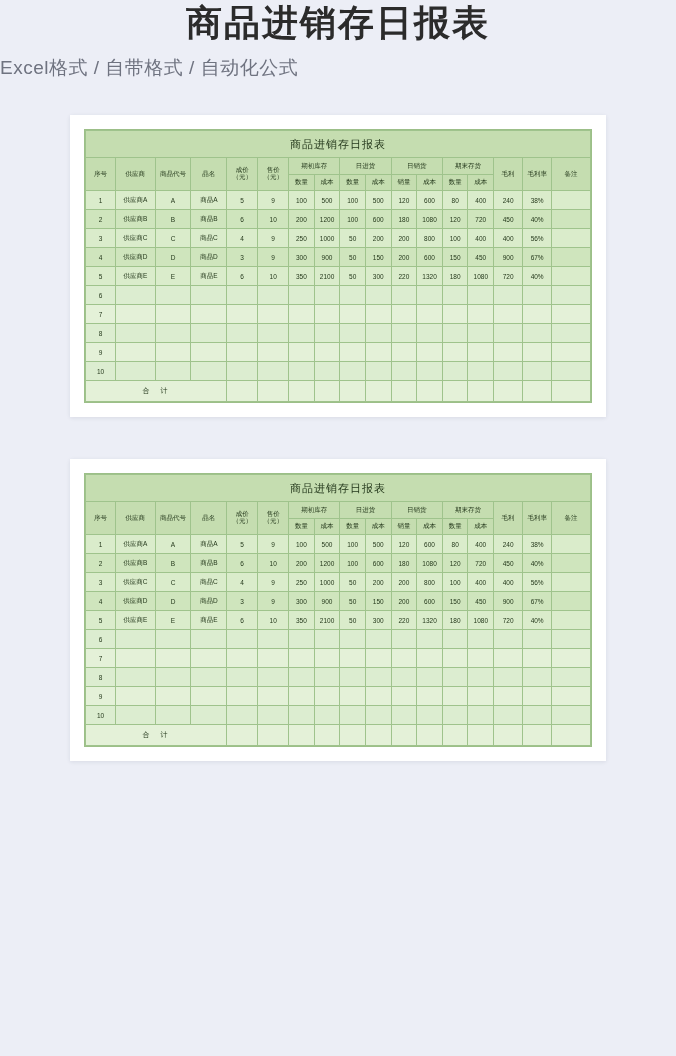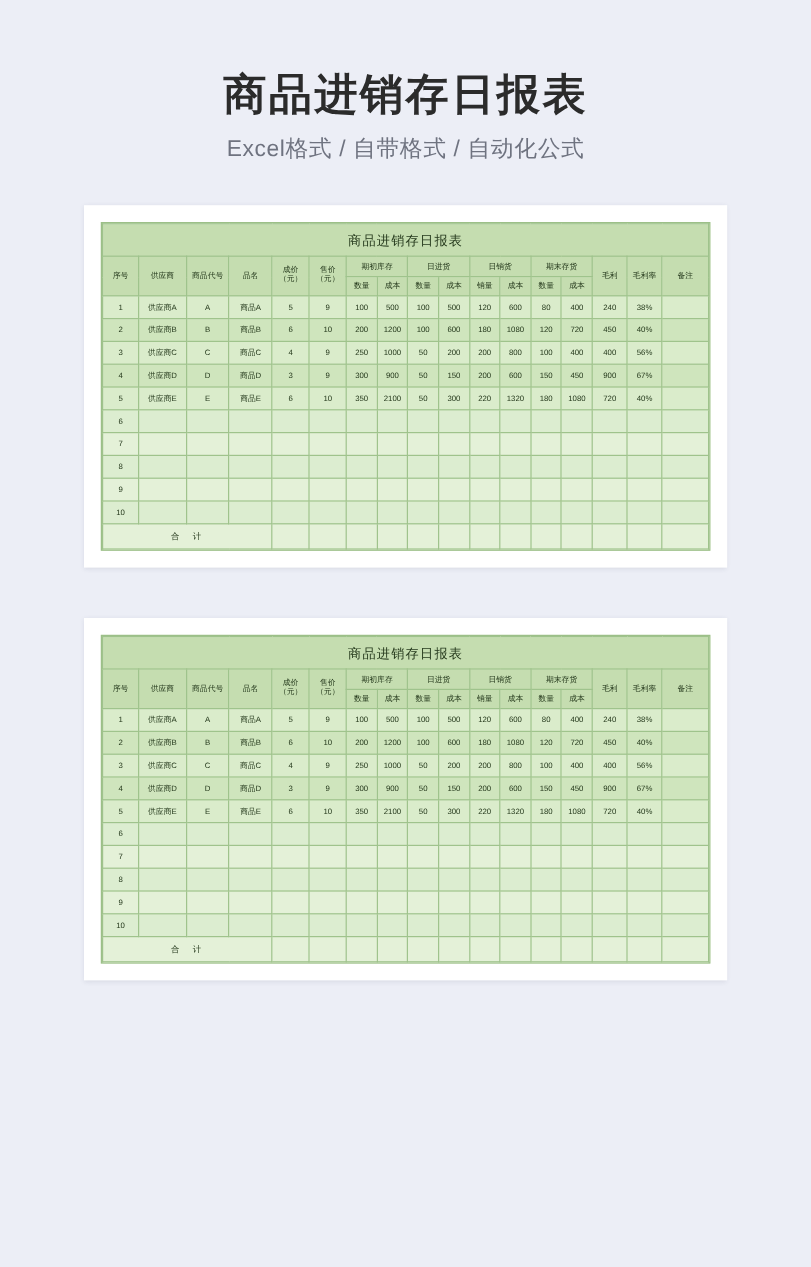--- a/index.html
+++ b/index.html
@@ -10,33 +10,32 @@
     width: 676px;
     min-height: 1056px;
     background: #eceef6;
     font-family: "Liberation Sans", sans-serif;
     -webkit-font-smoothing: antialiased;
   }
   .page {
     width: 676px;
     min-height: 1056px;
     box-sizing: border-box;
-    padding-top: 56px;
   }
   .hero-title {
     text-align: center;
     font-size: 36px;
     font-weight: bold;
     color: #2b2b2b;
     letter-spacing: 2px;
     line-height: 1.25;
     margin: 0 0 10px 0;
   }
   .hero-sub {
-    text-align: center;
+    text-align: left;
     font-size: 19px;
     color: #6f7380;
     font-weight: normal;
     letter-spacing: 0.5px;
     margin: 4px 0 34px 0;
   }
   .card {
     width: 536px;
     margin: 0 auto 42px auto;
     background: #ffffff;

